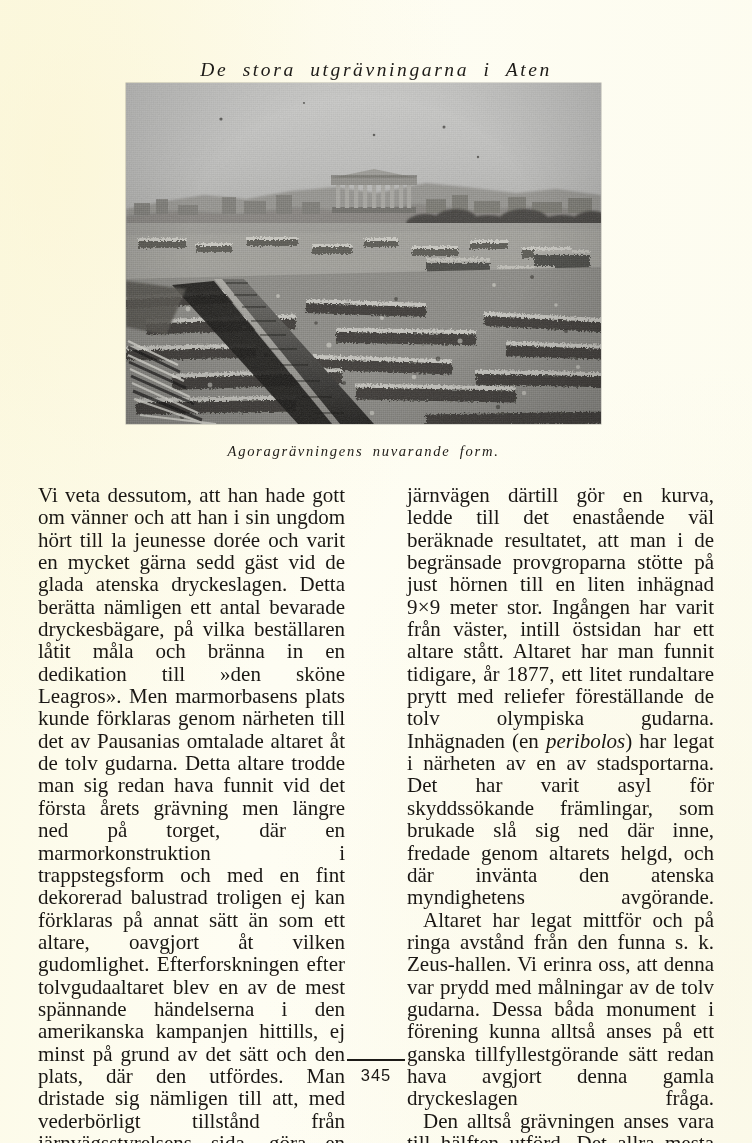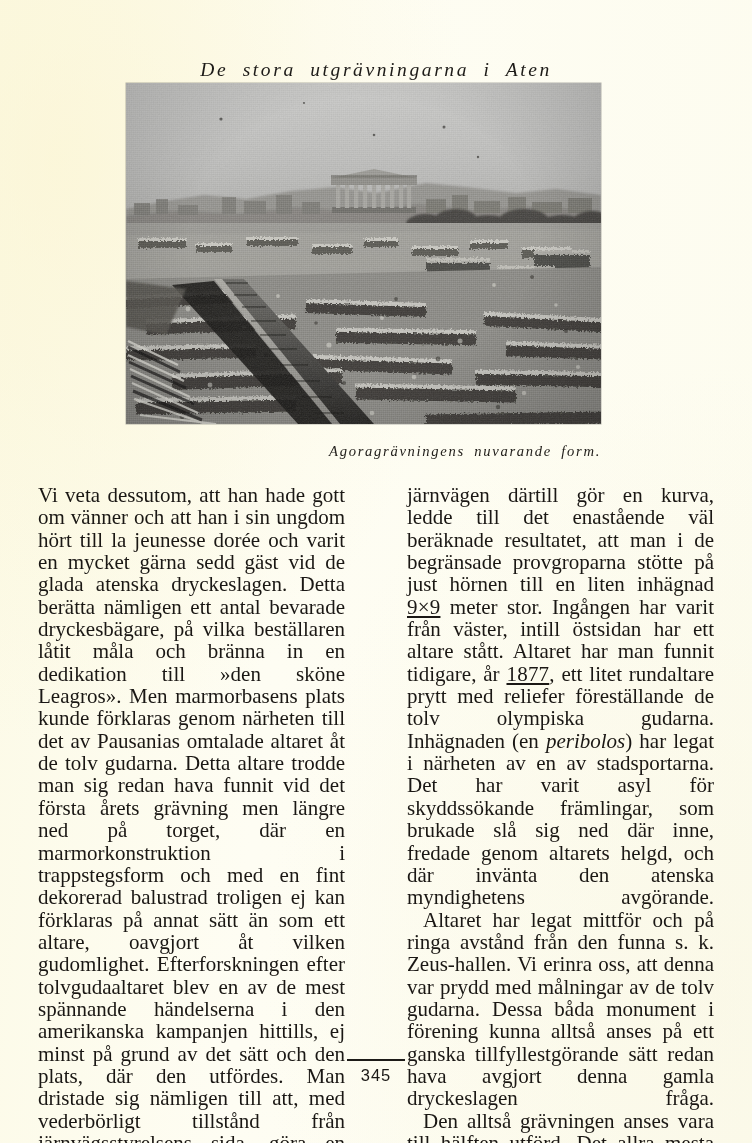--- a/index.html
+++ b/index.html
@@ -67,21 +67,21 @@
     pointer-events: none;
     background: radial-gradient(ellipse at 50% 45%, rgba(0,0,0,0) 52%, rgba(0,0,0,.17) 100%);
   }
 
   
   .caption {
     position: absolute;
     top: 443px;
     left: 126px;
     width: 475px;
-    text-align: right;
+    text-align: center;
     font-style: italic;
     font-size: 14.6px;
     letter-spacing: 1.7px;
     word-spacing: 4px;
     color: #23201c;
   }
 
   
   .columns {
     position: absolute;
@@ -102,21 +102,21 @@
     text-align: justify;
     text-align-last: justify;
     color: #18161300;
     color: #1a1714;
     hyphens: none;
     word-spacing: 0.3px;
   }
   .col p + p { text-indent: 0; }
   .col p .indent { display: inline-block; width: 16px; }
   .col em { font-style: italic; }
-  .osf { font-variant-numeric: oldstyle-nums; letter-spacing: .2px; text-decoration: underline; }
+  .osf { font-variant-numeric: oldstyle-nums; letter-spacing: .2px; }
 
   
   .folio-wrap {
     position: absolute;
     left: 0;
     top: 1059px;
     width: 752px;
     text-align: center;
   }
   .folio-rule {

